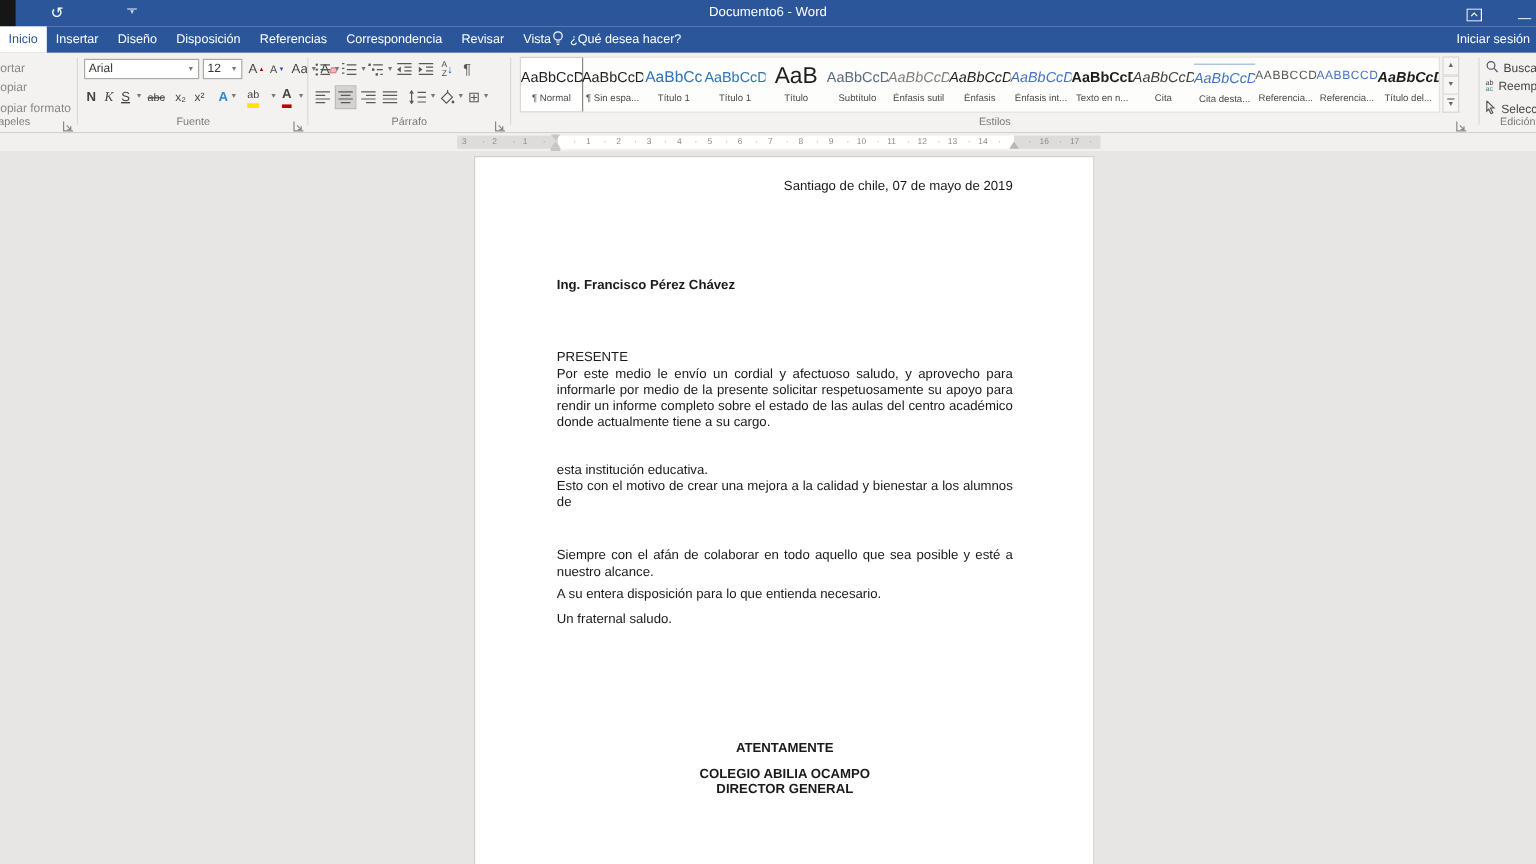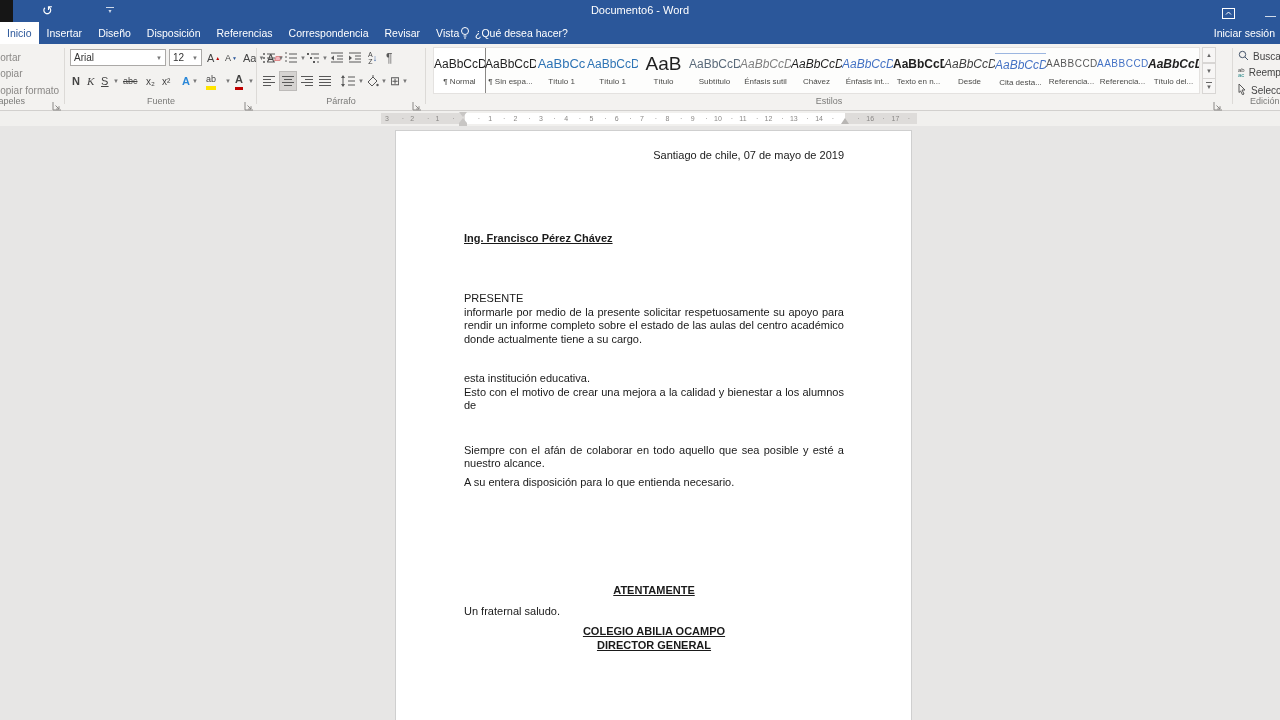--- a/index.html
+++ b/index.html
@@ -111,21 +111,21 @@
   .m-right { position:absolute; left:841px; top:7px; width:0; height:0;
              border-left:4px solid transparent; border-right:4px solid transparent;
              border-bottom:6px solid #b8b6b4; }
 
   
   .docarea { position:absolute; left:0; top:126px; width:1280px; height:594px; background:#e7e6e5; }
   .page { position:absolute; left:395px; top:4px; width:517px; height:700px; background:#fff;
           border:1px solid #cfcfcf; border-bottom:none; }
   .content { padding:18px 67px 0 68px; font-size:11px; line-height:13.5px; color:#1a1a1a; }
   .doc-block { text-align:left; }
-  .doc-block.bold { font-weight:bold;text-decoration:underline; }
+  .doc-block.bold { font-weight:bold; }
   .jline { text-align:justify; text-align-last:justify; }
   .misspelled { text-decoration:underline wavy #e03333 1px; text-underline-offset:2px; }
   [data-name="block-date-line"]   { margin-top:0; text-align:right; }
   [data-name="block-recipient"]   { margin-top:69px; }
   [data-name="block-presente"]    { margin-top:47px; }
   [data-name="block-body-1"]      { margin-top:0; }
   [data-name="block-body-2"]      { margin-top:26px; }
   [data-name="block-body-3"]      { margin-top:31px; }
   [data-name="block-body-4"]      { margin-top:5px; }
   [data-name="block-body-5"]      { margin-top:7px; }
@@ -370,33 +370,33 @@
           <div class="style-item st-sub" data-name="style-item-6">
             <div class="sample" data-name="style-sample">AaBbCcD</div>
             <div class="slabel" data-name="style-label">Subtítulo</div>
           </div>
           <div class="style-item st-subtle-em" data-name="style-item-7">
             <div class="sample" data-name="style-sample">AaBbCcDt</div>
             <div class="slabel" data-name="style-label">Énfasis sutil</div>
           </div>
           <div class="style-item st-em" data-name="style-item-8">
             <div class="sample" data-name="style-sample">AaBbCcDt</div>
-            <div class="slabel" data-name="style-label">Chávez</div>
+            <div class="slabel" data-name="style-label">Énfasis</div>
           </div>
           <div class="style-item st-int-em" data-name="style-item-9">
             <div class="sample" data-name="style-sample">AaBbCcDt</div>
             <div class="slabel" data-name="style-label">Énfasis int...</div>
           </div>
           <div class="style-item st-strong" data-name="style-item-10">
             <div class="sample" data-name="style-sample">AaBbCcDc</div>
             <div class="slabel" data-name="style-label">Texto en n...</div>
           </div>
           <div class="style-item st-quote" data-name="style-item-11">
             <div class="sample" data-name="style-sample">AaBbCcDt</div>
-            <div class="slabel" data-name="style-label">Desde</div>
+            <div class="slabel" data-name="style-label">Cita</div>
           </div>
           <div class="style-item st-iquote" data-name="style-item-12">
             <div class="sample" data-name="style-sample">AaBbCcDt</div>
             <div class="slabel" data-name="style-label">Cita desta...</div>
           </div>
           <div class="style-item st-ref1" data-name="style-item-13">
             <div class="sample" data-name="style-sample">AABBCCDC</div>
             <div class="slabel" data-name="style-label">Referencia...</div>
           </div>
           <div class="style-item st-ref2" data-name="style-item-14">
@@ -514,40 +514,41 @@
           <div class="doc-block" data-name="block-date-line" style="text-align: right;">
             <div class="doc-line" data-name="doc-line">Santiago de chile, 07 de mayo de 2019</div>
           </div>
           <div class="doc-block bold" data-name="block-recipient">
             <div class="doc-line" data-name="doc-line">Ing. Francisco Pérez Chávez</div>
           </div>
           <div class="doc-block" data-name="block-presente">
             <div class="doc-line" data-name="doc-line">PRESENTE</div>
           </div>
           <div class="doc-block" data-name="block-body-1">
+            <div class="doc-line jline" data-name="doc-line">Por este medio le envío un cordial y afectuoso saludo, y aprovecho para</div>
             <div class="doc-line jline" data-name="doc-line">informarle por medio de la presente solicitar respetuosamente su apoyo para</div>
             <div class="doc-line jline" data-name="doc-line">rendir un informe completo sobre el estado de las aulas del centro académico</div>
             <div class="doc-line" data-name="doc-line">donde actualmente tiene a su cargo.</div>
           </div>
           <div class="doc-block" data-name="block-body-2">
             <div class="doc-line" data-name="doc-line">esta institución educativa.</div>
             <div class="doc-line jline" data-name="doc-line">Esto con el motivo de crear una mejora a la calidad y bienestar a los alumnos de</div>
           </div>
           <div class="doc-block" data-name="block-body-3">
             <div class="doc-line jline" data-name="doc-line">Siempre con el afán de colaborar en todo aquello que sea posible y esté a</div>
             <div class="doc-line" data-name="doc-line">nuestro alcance.</div>
           </div>
           <div class="doc-block" data-name="block-body-4">
             <div class="doc-line" data-name="doc-line">A su entera disposición para lo que entienda necesario.</div>
           </div>
+          <div class="doc-block" data-name="block-body-5">
+            <div class="doc-line" data-name="doc-line">Un fraternal saludo.</div>
+          </div>
           <div class="doc-block bold" data-name="block-atentamente" style="text-align: center;">
             <div class="doc-line" data-name="doc-line">ATENTAMENTE</div>
-          </div>
-          <div class="doc-block" data-name="block-body-5">
-            <div class="doc-line" data-name="doc-line">Un fraternal saludo.</div>
           </div>
           <div class="doc-block bold" data-name="block-signature" style="text-align: center;">
             <div class="doc-line" data-name="doc-line">COLEGIO ABILIA OCAMPO</div>
             <div class="doc-line" data-name="doc-line">DIRECTOR GENERAL</div>
           </div>
         </div>
     </div>
   </div>
 
 </div>

